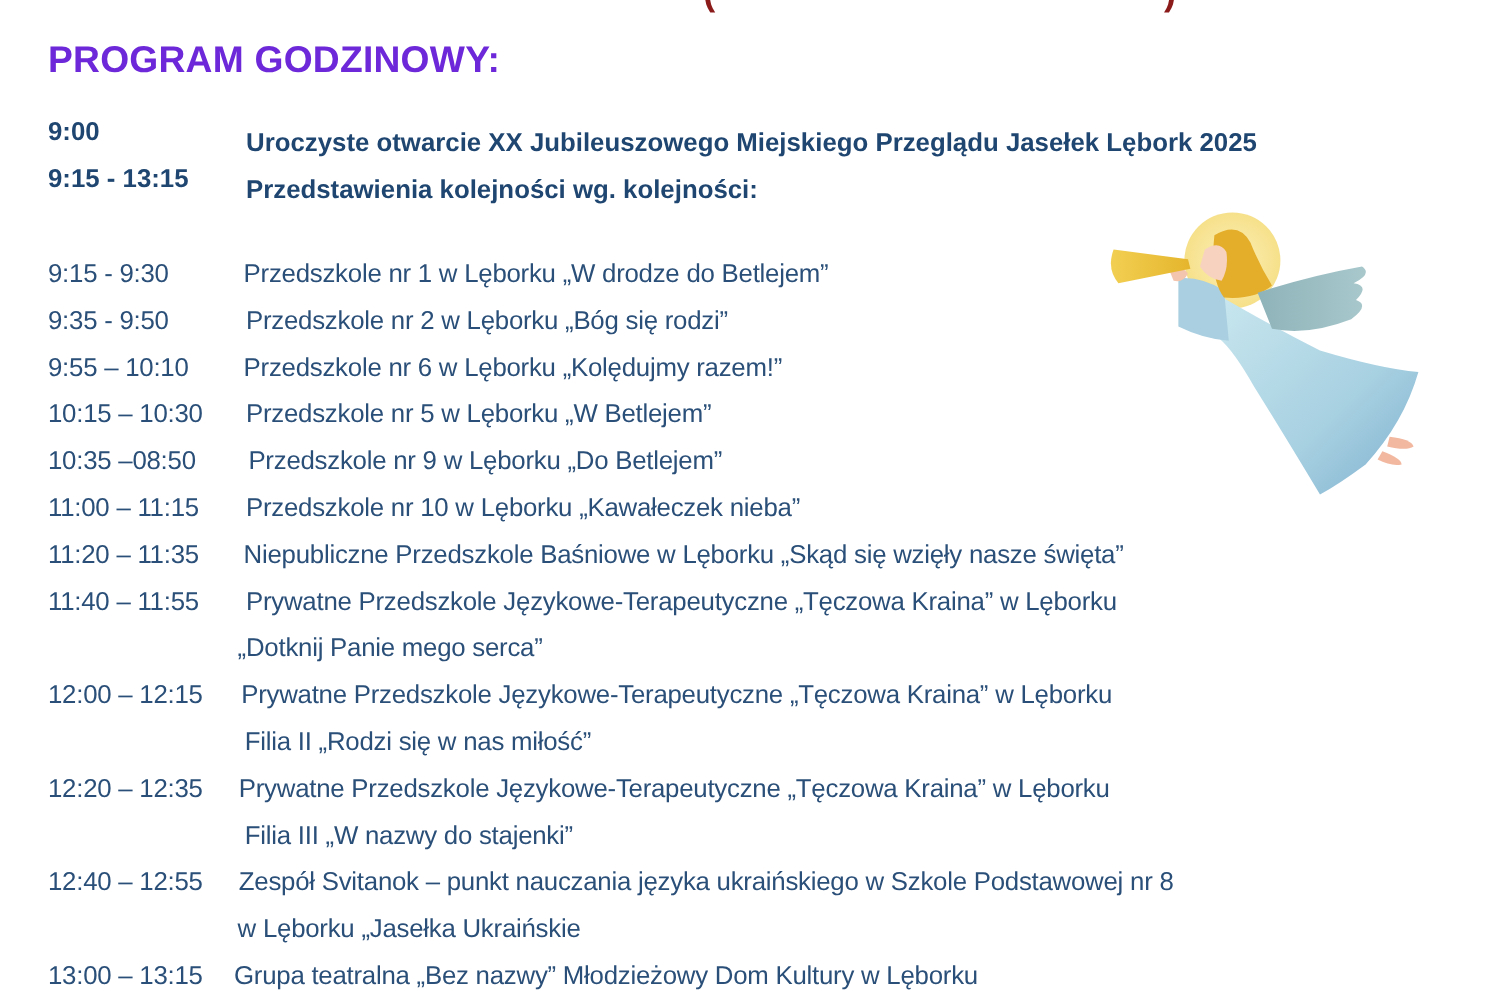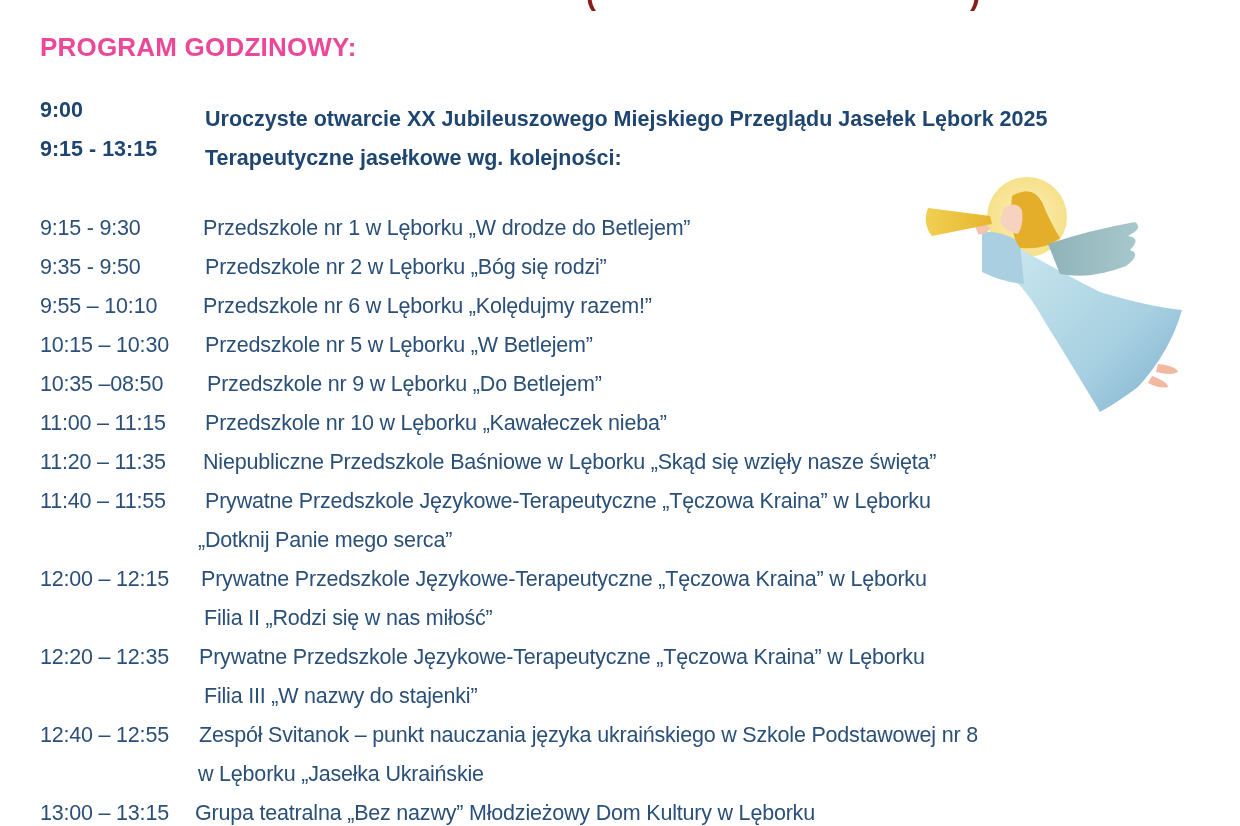--- a/index.html
+++ b/index.html
@@ -25,24 +25,24 @@
       color: #8b1a1a;
       font-weight: bold;
     }
     .top-fragment .paren-left { position: absolute; left: 26px; top: 0; }
     .top-fragment .paren-right { position: absolute; left: 410px; top: 0; }
 
     .section-title {
       position: absolute;
       left: 40px;
       top: 32px;
-      font-size: 26px;
+      font-size: 31px;
       font-weight: bold;
       letter-spacing: 0.2px;
-      color: #ec4899;
+      color: #6d28d9;
     }
     .bold-row {
       position: absolute;
       left: 40px;
       font-size: 21.5px;
       font-weight: bold;
       color: #1f4670;
       white-space: nowrap;
     }
     .bold-row .time { position: absolute; left: 0; }
@@ -77,21 +77,21 @@
 </div>
 
 <div class="section-title">PROGRAM GODZINOWY:</div>
 
 <div class="bold-row" style="top:98px;">
   <span class="time">9:00</span>
   <span class="desc">Uroczyste otwarcie XX Jubileuszowego Miejskiego Przeglądu Jasełek Lębork 2025</span>
 </div>
 <div class="bold-row" style="top:137px;">
   <span class="time">9:15 - 13:15</span>
-  <span class="desc">Terapeutyczne jasełkowe wg. kolejności:</span>
+  <span class="desc">Przedstawienia kolejności wg. kolejności:</span>
 </div>
 
 <div class="row" style="top:216px;">
   <span class="time">9:15 - 9:30</span>
   <span class="desc" style="left:163px;">Przedszkole nr 1 w Lęborku  „W drodze do Betlejem”</span>
 </div>
 <div class="row" style="top:255px;">
   <span class="time">9:35 - 9:50</span>
   <span class="desc" style="left:165px;">Przedszkole nr 2 w Lęborku  „Bóg się rodzi”</span>
 </div>

